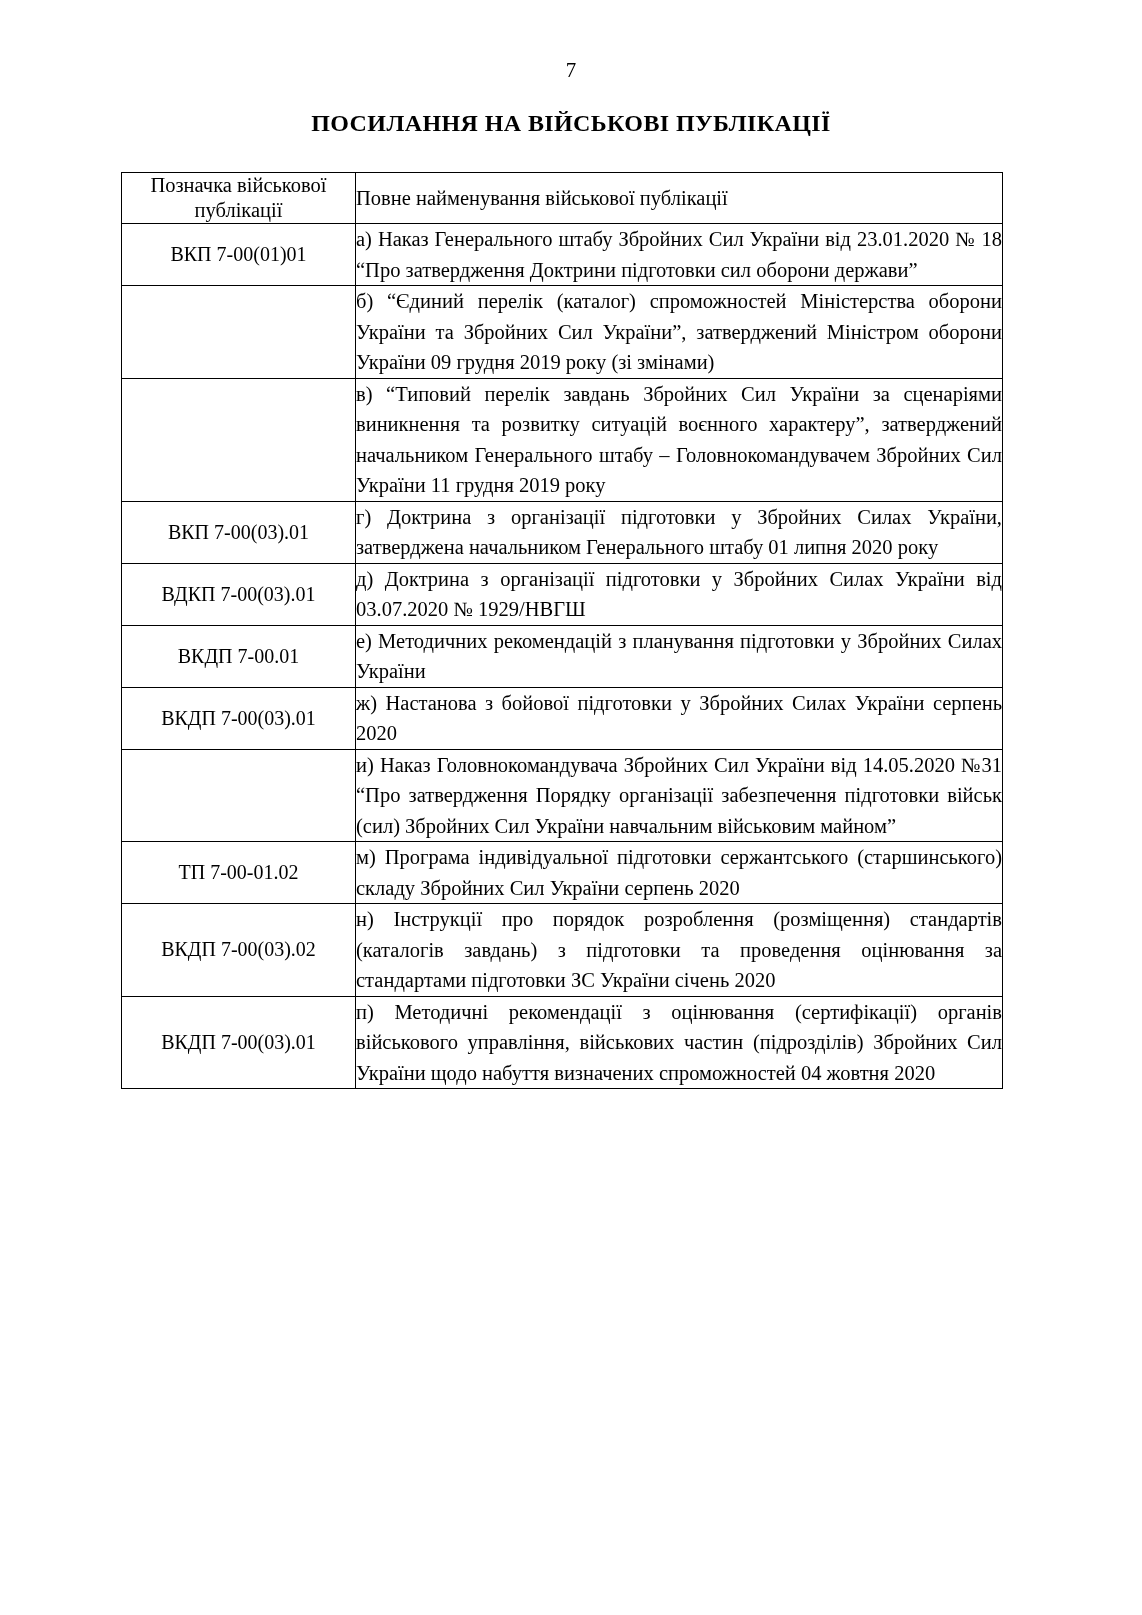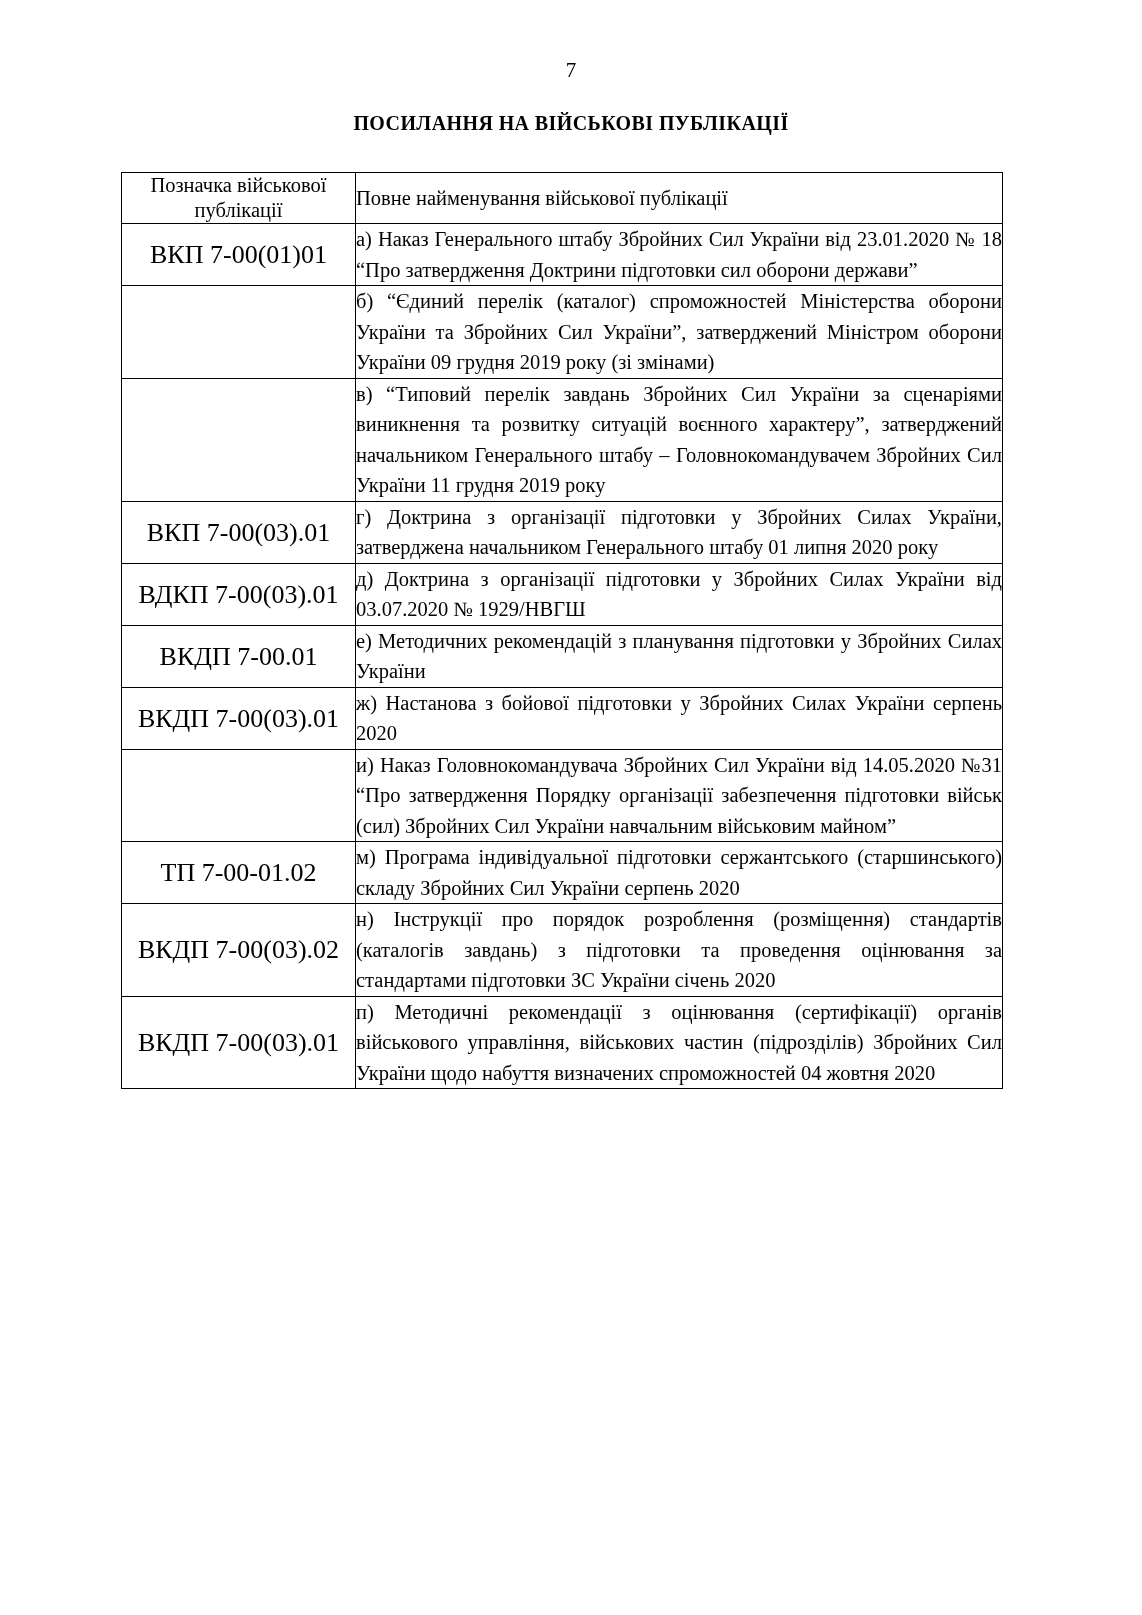--- a/index.html
+++ b/index.html
@@ -30,21 +30,21 @@
     text-align: center;
     font-size: 21px;
     line-height: 24px;
   }
   .doc-title {
     position: absolute;
     top: 108px;
     left: 0;
     width: 1142px;
     text-align: center;
-    font-size: 20px;
+    font-size: 24px;
     font-weight: bold;
     letter-spacing: 0.4px;
     line-height: 30px;
   }
   table.refs {
     position: absolute;
     top: 172px;
     left: 121px;
     width: 881px;
     border-collapse: collapse;
@@ -69,21 +69,21 @@
     font-size: 20.5px;
   }
   th.hdr-code { text-align: center; }
   th.hdr-name { text-align: left; }
 
   td.code-cell {
     text-align: center;
     padding: 4px 4px;
     line-height: 25px;
     white-space: nowrap;
-    font-size: 26px;
+    font-size: 20px;
   }
   td.name-cell {
     text-align: justify;
     text-align-last: left;
     padding: 3px 9px 5px 9px;
     line-height: 30.5px;
     font-size: 20.5px;
     hyphens: none;
   }
   td.name-cell .pwrap {

